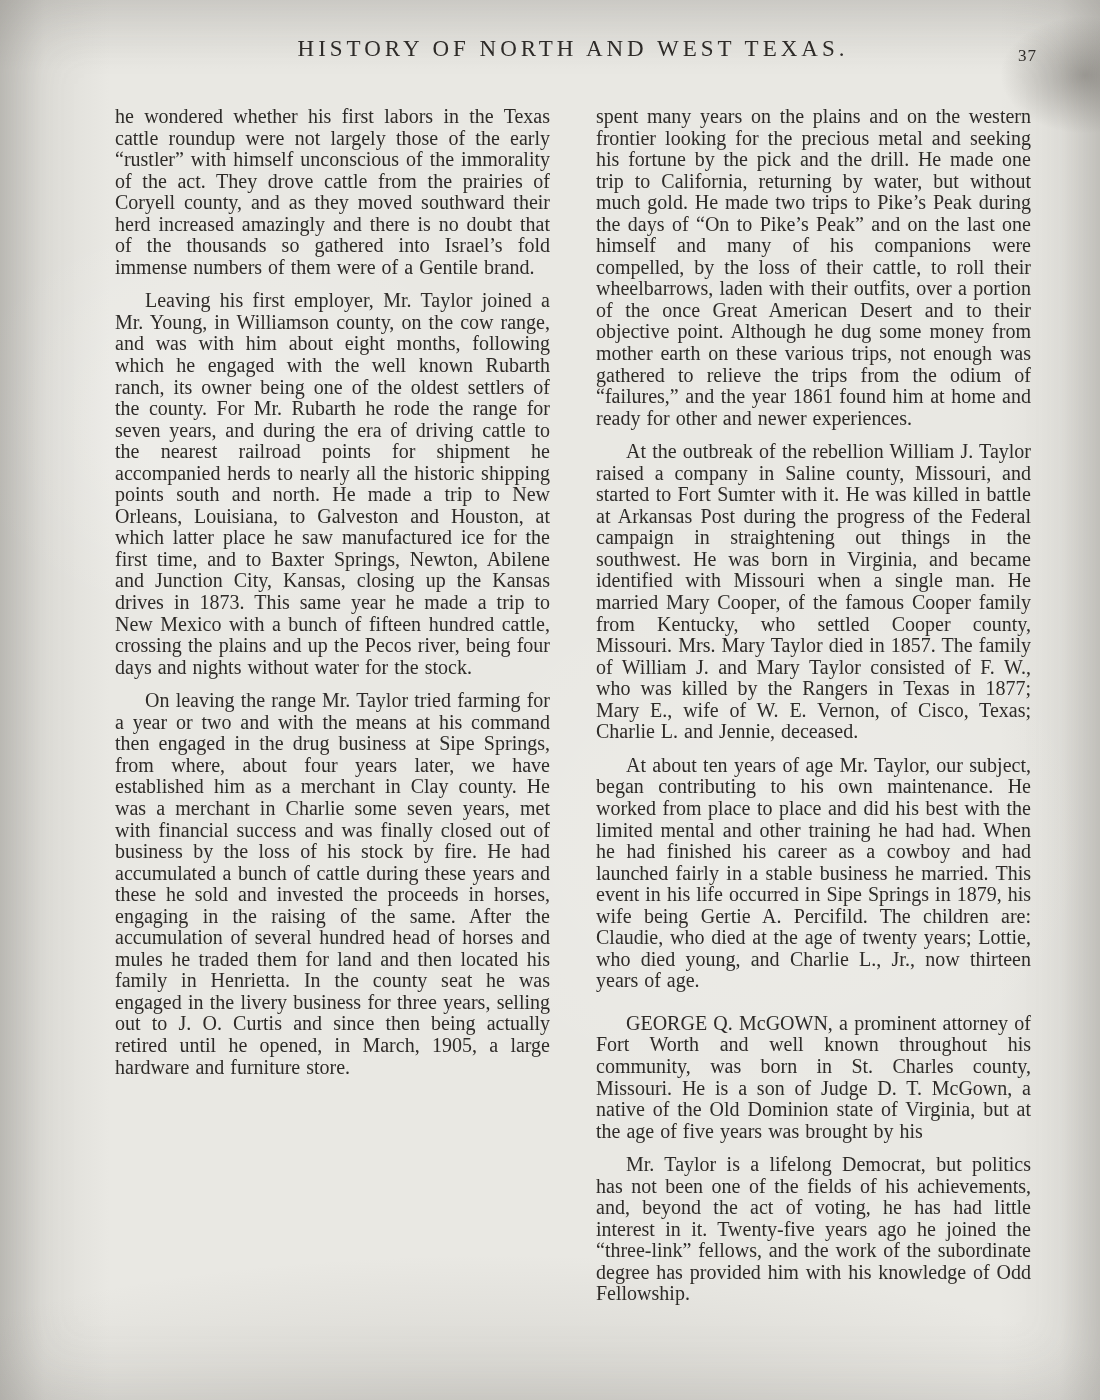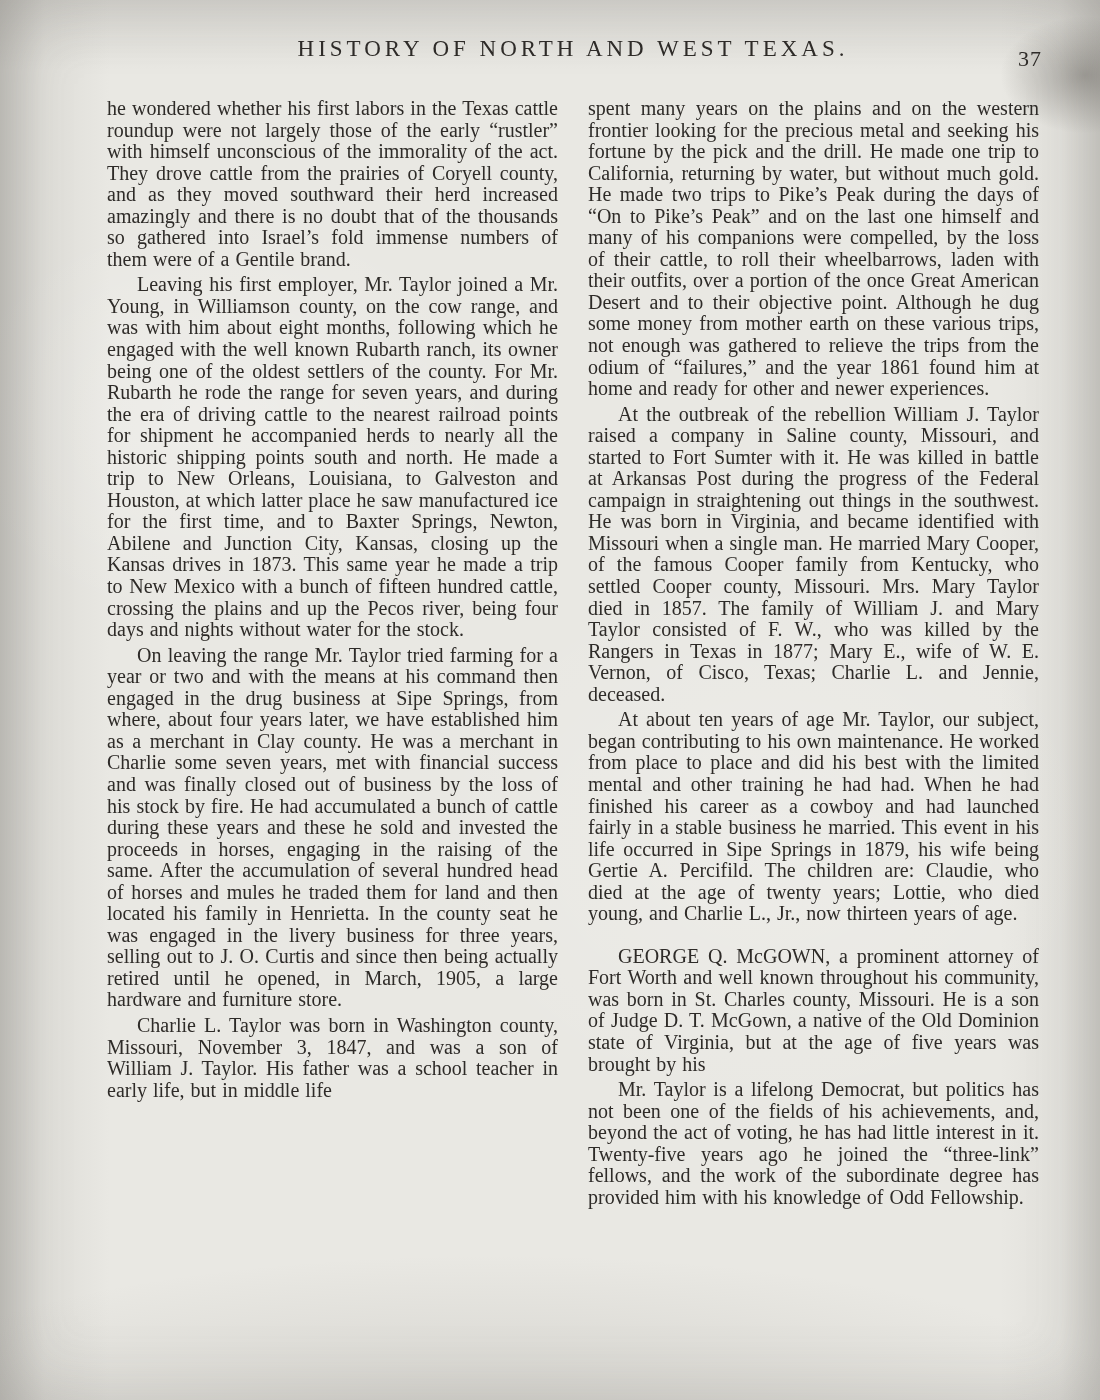--- a/index.html
+++ b/index.html
@@ -42,56 +42,55 @@
     width: 940px;
     text-align: center;
     font-size: 23px;
     letter-spacing: 4px;
     white-space: nowrap;
   }
   .folio {
     position: absolute;
     top: 46px;
     left: 1018px;
-    font-size: 22px;
+    font-size: 17px;
     letter-spacing: 1px;
   }
   .columns {
     position: absolute;
     left: 103px;
     top: 94px;
     width: 940px;
     display: flex;
     gap: 22px;
   }
   .col {
     width: 462px;
     font-size: 20px;
     line-height: 21.55px;
     text-align: justify;
   }
   .col p {
-    margin: 4px;
+    margin: 12px;
     word-spacing: 1px;
   }
   .col p.indent { text-indent: 30px; }
   .col p.spaced { margin-top: 21px; }
 </style>
 </head>
 <body>
 
 <div class="page">
   <div class="running-head">HISTORY OF NORTH AND WEST TEXAS.</div>
   <div class="folio">37</div>
   <div class="columns">
     <div class="col">
         <p>he wondered whether his first labors in the Texas cattle roundup were not largely those of the early “rustler” with himself unconscious of the immorality of the act. They drove cattle from the prairies of Coryell county, and as they moved southward their herd increased amazingly and there is no doubt that of the thousands so gathered into Israel’s fold immense numbers of them were of a Gentile brand.</p>
         <p class="indent">Leaving his first employer, Mr. Taylor joined a Mr. Young, in Williamson county, on the cow range, and was with him about eight months, following which he engaged with the well known Rubarth ranch, its owner being one of the oldest settlers of the county. For Mr. Rubarth he rode the range for seven years, and during the era of driving cattle to the nearest railroad points for shipment he accompanied herds to nearly all the historic shipping points south and north. He made a trip to New Orleans, Louisiana, to Galveston and Houston, at which latter place he saw manufactured ice for the first time, and to Baxter Springs, Newton, Abilene and Junction City, Kansas, closing up the Kansas drives in 1873. This same year he made a trip to New Mexico with a bunch of fifteen hundred cattle, crossing the plains and up the Pecos river, being four days and nights without water for the stock.</p>
         <p class="indent">On leaving the range Mr. Taylor tried farming for a year or two and with the means at his command then engaged in the drug business at Sipe Springs, from where, about four years later, we have established him as a merchant in Clay county. He was a merchant in Charlie some seven years, met with financial success and was finally closed out of business by the loss of his stock by fire. He had accumulated a bunch of cattle during these years and these he sold and invested the proceeds in horses, engaging in the raising of the same. After the accumulation of several hundred head of horses and mules he traded them for land and then located his family in Henrietta. In the county seat he was engaged in the livery business for three years, selling out to J. O. Curtis and since then being actually retired until he opened, in March, 1905, a large hardware and furniture store.</p>
-        <p class="indent">Charlie L. Taylor was born in Washington county, Missouri, November 3, 1847, and was a son of William J. Taylor. His father was a school teacher in early life, but in middle life</p>
       </div>
     <div class="col">
         <p>spent many years on the plains and on the western frontier looking for the precious metal and seeking his fortune by the pick and the drill. He made one trip to California, returning by water, but without much gold. He made two trips to Pike’s Peak during the days of “On to Pike’s Peak” and on the last one himself and many of his companions were compelled, by the loss of their cattle, to roll their wheelbarrows, laden with their outfits, over a portion of the once Great American Desert and to their objective point. Although he dug some money from mother earth on these various trips, not enough was gathered to relieve the trips from the odium of “failures,” and the year 1861 found him at home and ready for other and newer experiences.</p>
         <p class="indent">At the outbreak of the rebellion William J. Taylor raised a company in Saline county, Missouri, and started to Fort Sumter with it. He was killed in battle at Arkansas Post during the progress of the Federal campaign in straightening out things in the southwest. He was born in Virginia, and became identified with Missouri when a single man. He married Mary Cooper, of the famous Cooper family from Kentucky, who settled Cooper county, Missouri. Mrs. Mary Taylor died in 1857. The family of William J. and Mary Taylor consisted of F. W., who was killed by the Rangers in Texas in 1877; Mary E., wife of W. E. Vernon, of Cisco, Texas; Charlie L. and Jennie, deceased.</p>
         <p class="indent">At about ten years of age Mr. Taylor, our subject, began contributing to his own maintenance. He worked from place to place and did his best with the limited mental and other training he had had. When he had finished his career as a cowboy and had launched fairly in a stable business he married. This event in his life occurred in Sipe Springs in 1879, his wife being Gertie A. Percifild. The children are: Claudie, who died at the age of twenty years; Lottie, who died young, and Charlie L., Jr., now thirteen years of age.</p>
         <p class="indent spaced">GEORGE Q. McGOWN, a prominent attorney of Fort Worth and well known throughout his community, was born in St. Charles county, Missouri. He is a son of Judge D. T. McGown, a native of the Old Dominion state of Virginia, but at the age of five years was brought by his</p>
         <p class="indent">Mr. Taylor is a lifelong Democrat, but politics has not been one of the fields of his achievements, and, beyond the act of voting, he has had little interest in it. Twenty-five years ago he joined the “three-link” fellows, and the work of the subordinate degree has provided him with his knowledge of Odd Fellowship.</p>
       </div>
   </div>
 </div>

